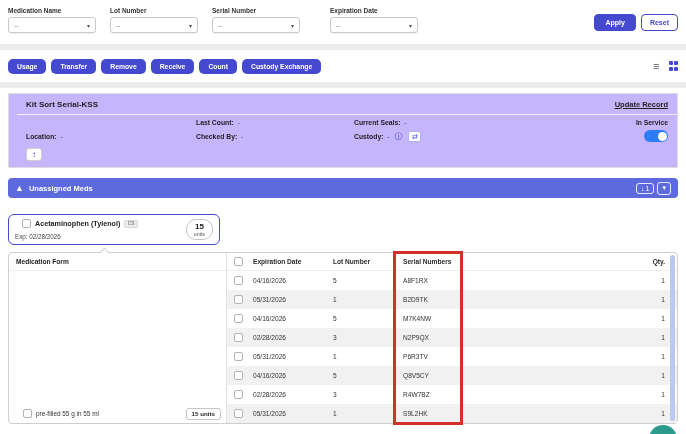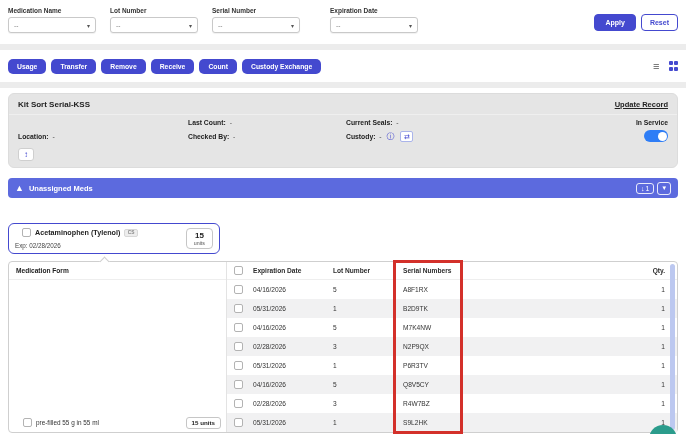--- a/index.html
+++ b/index.html
@@ -29,21 +29,21 @@
   
   .action-bar { display: flex; align-items: center; gap: 5px; padding: 0 8px; height: 32px; }
   .abtn { background: #4449cf; color: #fff; border: none; border-radius: 5px; padding: 4px 9px; font-size: 6.8px; font-weight: 700; cursor: pointer; font-family: inherit; }
   .view-icons { margin-left: auto; display: flex; gap: 9px; align-items: center; }
   .icon-list { font-size: 11px; color: #555; line-height: 1; cursor: pointer; }
   .icon-grid { display: grid; grid-template-columns: 4px 4px; grid-auto-rows: 4px; gap: 1.5px; cursor: pointer; }
   .icon-grid span { background: #4449cf; border-radius: 1px; }
 
   
   .kit-section { padding: 5px 8px 6px; }
-  .kit-card { border: 1px solid #dcdcdc; border-radius: 6px; background: #e5e5e5; }
+  .kit-card { border: 1px solid #dcdcdc; border-radius: 1px; background: #c4b5fd; padding-left: 8px; }
   .kit-head { display: flex; justify-content: space-between; align-items: center; padding: 6px 9px 5px; border-bottom: 1px solid #efefef; }
   .kit-title { font-size: 8px; font-weight: 700; }
   .update-record { font-size: 7.5px; font-weight: 700; text-decoration: underline; color: #222; cursor: pointer; }
   .kit-grid { display: grid; grid-template-columns: 170px 158px 1fr 118px; padding: 4px 9px 0; row-gap: 4px; font-size: 6.8px; align-items: center; }
   .klabel { font-weight: 700; }
   .kvalue { color: #444; margin-left: 2px; }
   .right-col { text-align: right; }
   .toggle { width: 24px; height: 12px; border-radius: 7px; background: #2e7df6; position: relative; display: inline-block; cursor: pointer; }
   .toggle .knob { position: absolute; right: 1.5px; top: 1.5px; width: 9px; height: 9px; border-radius: 50%; background: #fff; }
   .info-icon { color: #4449cf; font-size: 8px; margin-left: 3px; cursor: pointer; }
@@ -52,27 +52,27 @@
 
   
   .meds-section { padding: 4px 8px 0; }
   .meds-bar { height: 20px; background: #5c6ade; border-radius: 4px; display: flex; align-items: center; padding: 0 7px; color: #fff; }
   .warn-icon { font-size: 9px; margin-right: 5px; line-height: 1; }
   .meds-title { font-size: 7.5px; font-weight: 700; text-align: right; }
   .bar-controls { margin-left: auto; display: flex; align-items: center; gap: 3px; }
   .sort-btn { border: 1px solid rgba(255,255,255,.85); border-radius: 3px; padding: 1px 4px; display: flex; align-items: center; gap: 1px; font-size: 7px; color: #fff; background: transparent; cursor: pointer; }
   .chev-btn { border: 1px solid rgba(255,255,255,.85); border-radius: 3px; font-size: 7px; color: #fff; padding: 1.5px 4px; background: transparent; cursor: pointer; }
 
-  .med-card { margin-top: 25px; width: 212px; border: 1.5px solid #4449cf; border-radius: 6px; background: #fff; padding: 4px 6px; display: flex; cursor: pointer; justify-content: center; }
+  .med-card { margin-top: 16px; width: 212px; border: 1.5px solid #4449cf; border-radius: 6px; background: #fff; padding: 4px 6px; display: flex; cursor: pointer; justify-content: center; }
   .mc-left { flex: 1; }
   .mc-row1 { display: flex; align-items: center; gap: 4px; }
   .mc-name { font-size: 7.2px; font-weight: 700; }
   .badge { background: #ededed; border: 1px solid #d8d8d8; color: #888; font-size: 4.8px; padding: 0.5px 2.5px; border-radius: 2px; font-weight: 700; }
   .mc-exp { font-size: 6.3px; color: #444; margin-top: 5px; }
-  .qty-box { align-self: center; border: 1px solid #c6c6c6; border-radius: 4px; padding: 2px 7px; text-align: center; background: #fff; }
+  .qty-box { align-self: center; border: 1px solid #c6c6c6; border-radius: 10px; padding: 2px 7px; text-align: center; background: #fff; }
   .qty-num { font-size: 8px; font-weight: 700; }
   .qty-unit { font-size: 5.3px; color: #555; }
 
   
   .table-wrap { margin-top: 7px; position: relative; border: 1px solid #cfcfcf; border-radius: 4px; background: #fff; display: flex; height: 172px; }
   .notch { position: absolute; top: -4px; left: 92px; width: 7px; height: 7px; background: #fff; border-left: 1px solid #cfcfcf; border-top: 1px solid #cfcfcf; transform: rotate(45deg); }
   .left-pane { width: 218px; border-right: 1px solid #e3e3e3; display: flex; flex-direction: column; }
   .lp-header { height: 18px; display: flex; align-items: center; padding: 0 7px; font-size: 6.6px; font-weight: 700; border-bottom: 1px solid #eee; }
   .lp-bottom { margin-top: auto; height: 19px; display: flex; align-items: center; gap: 4px; padding: 0 5px 0 7px; }
   .lp-label { font-size: 6.4px; color: #333; flex: 1; }

